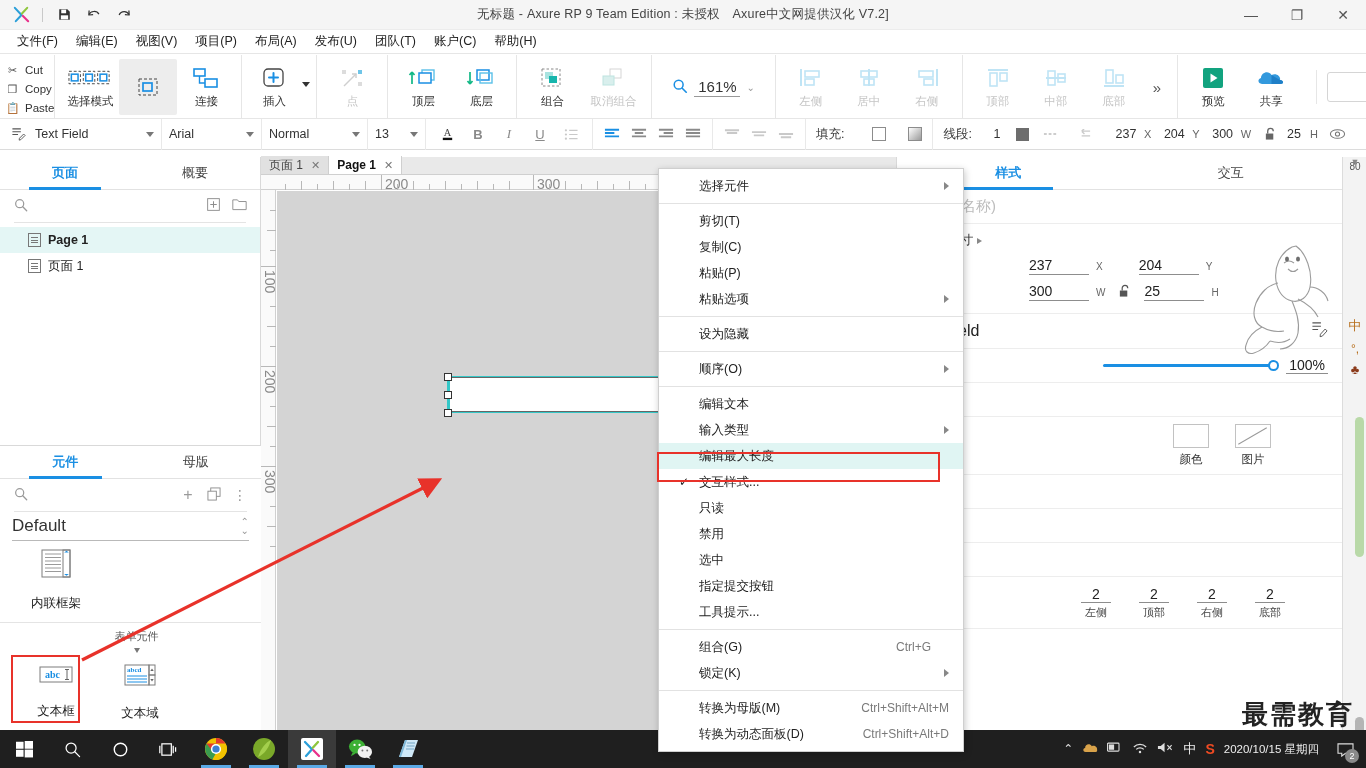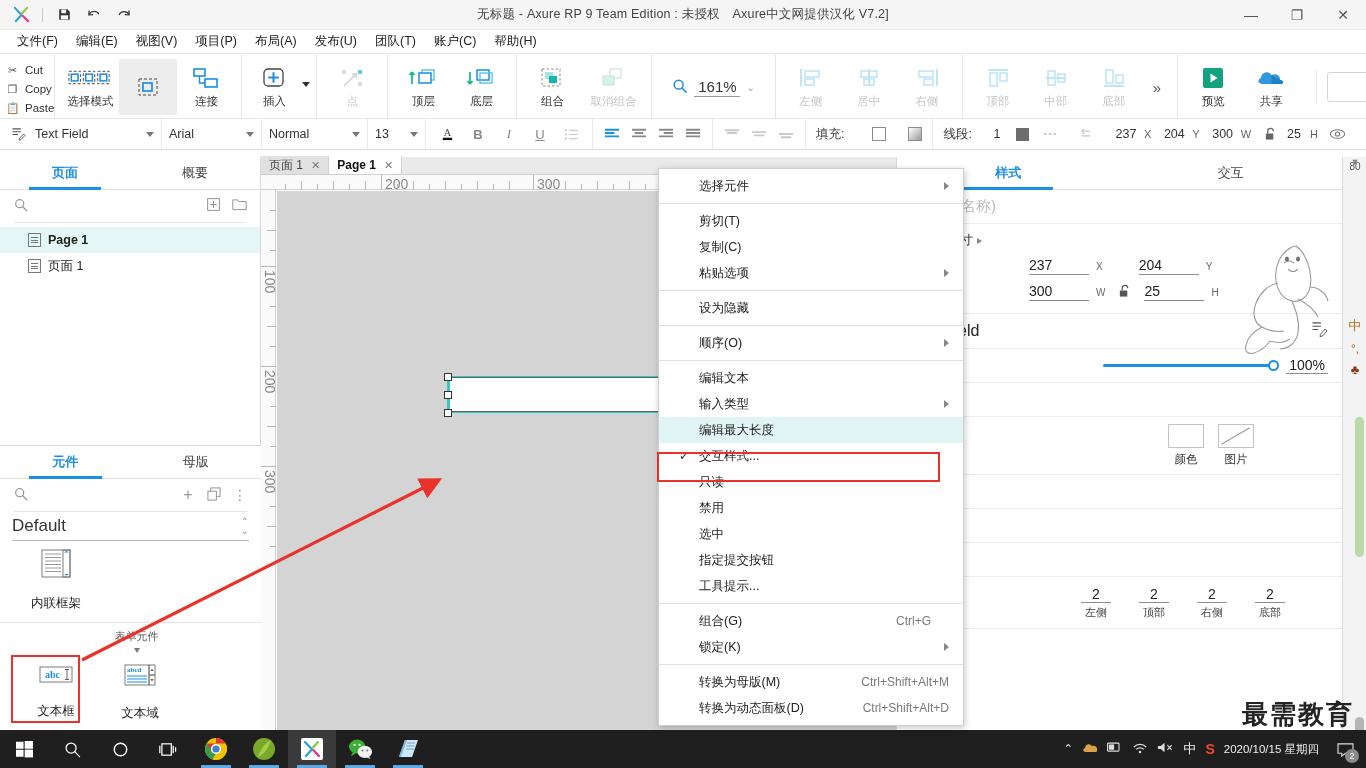--- a/index.html
+++ b/index.html
@@ -912,21 +912,21 @@
         <span>边框</span>
         <span class="art"></span>
       </span>
     </div>
 
     <div class="rrow" style="justify-content:space-between; min-height:58px;">
       <span class="rlabel">
         <span>填充</span>
         <span class="ar"></span>
       </span>
-      <span style="display:flex; gap:14px; margin-right:74px;text-align:center;">
+      <span style="display:flex; gap:26px; margin-right:57px;text-align:center;">
         <span class="fillcell">
           <span class="fillbtn"></span>
           <span>颜色</span>
         </span>
         <span class="fillcell">
           <span class="fillbtn">
             <svg width="34" height="22" viewBox="0 0 36 24">
                 <path d="M2 21 L33 3" stroke="#9a9a9a" stroke-width="1.1"></path>
               </svg>
           </span>
@@ -1018,20 +1018,23 @@
         <span class="sub"></span>
     </div>
     <div class="ctxsep"></div>
     <div class="ctxitem">
         <span>剪切(T)</span>
       </div>
     <div class="ctxitem">
         <span>复制(C)</span>
       </div>
     <div class="ctxitem">
+        <span>粘贴(P)</span>
+      </div>
+    <div class="ctxitem">
       <span>粘贴选项</span>
         <span class="sub"></span>
     </div>
     <div class="ct" style="height:1px;background:#e2e2e2;margin:4px 0;"></div>
     <div class="ctxitem">
         <span>设为隐藏</span>
       </div>
     <div class="ctxsep"></div>
     <div class="ctxitem">
       <span>顺序(O)</span>

